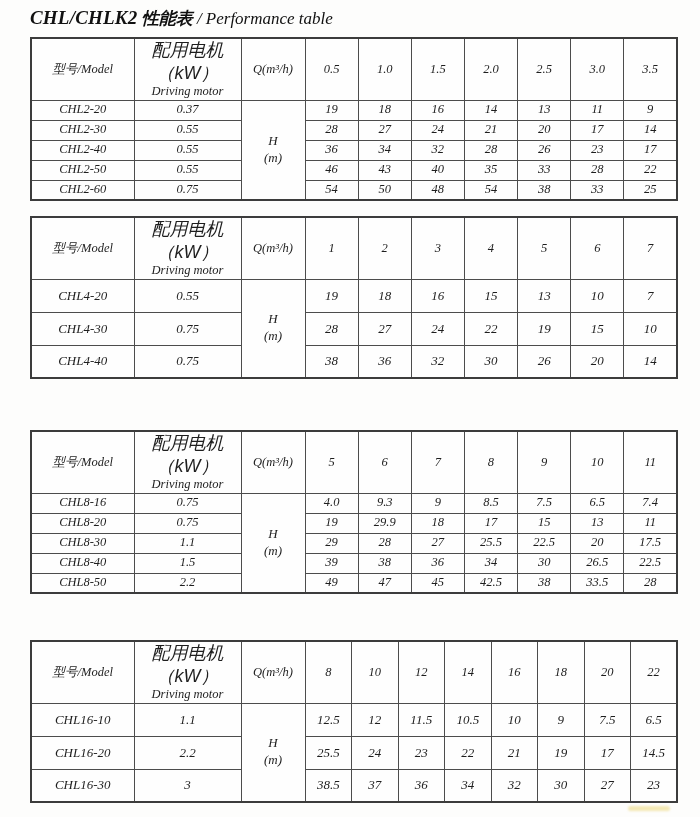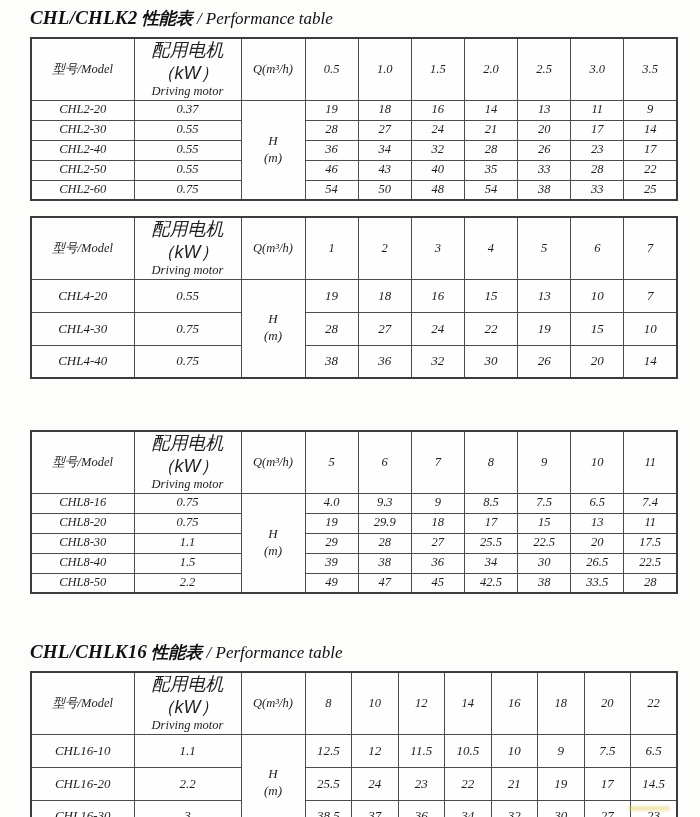--- a/index.html
+++ b/index.html
@@ -327,21 +327,20 @@
               <td class="val-cell">45</td>
               <td class="val-cell">42.5</td>
               <td class="val-cell">38</td>
               <td class="val-cell">33.5</td>
               <td class="val-cell">28</td>
             </tr>
           </tbody>
         </table>
       </section>
       <section class="tbl-section">
-        <h2 class="tbl-title"><span class="t-model">CHL/CHLK16</span> <span class="t-cn">性能表</span> <span class="t-en">/ Performance table</span></h2>
         <table class="perf tall" style="border-color: rgb(60, 60, 60);">
           <colgroup>
             <col style="width: 103px;">
             <col style="width: 107px;">
             <col style="width: 64px;">
             <col>
             <col>
             <col>
             <col>
             <col>

